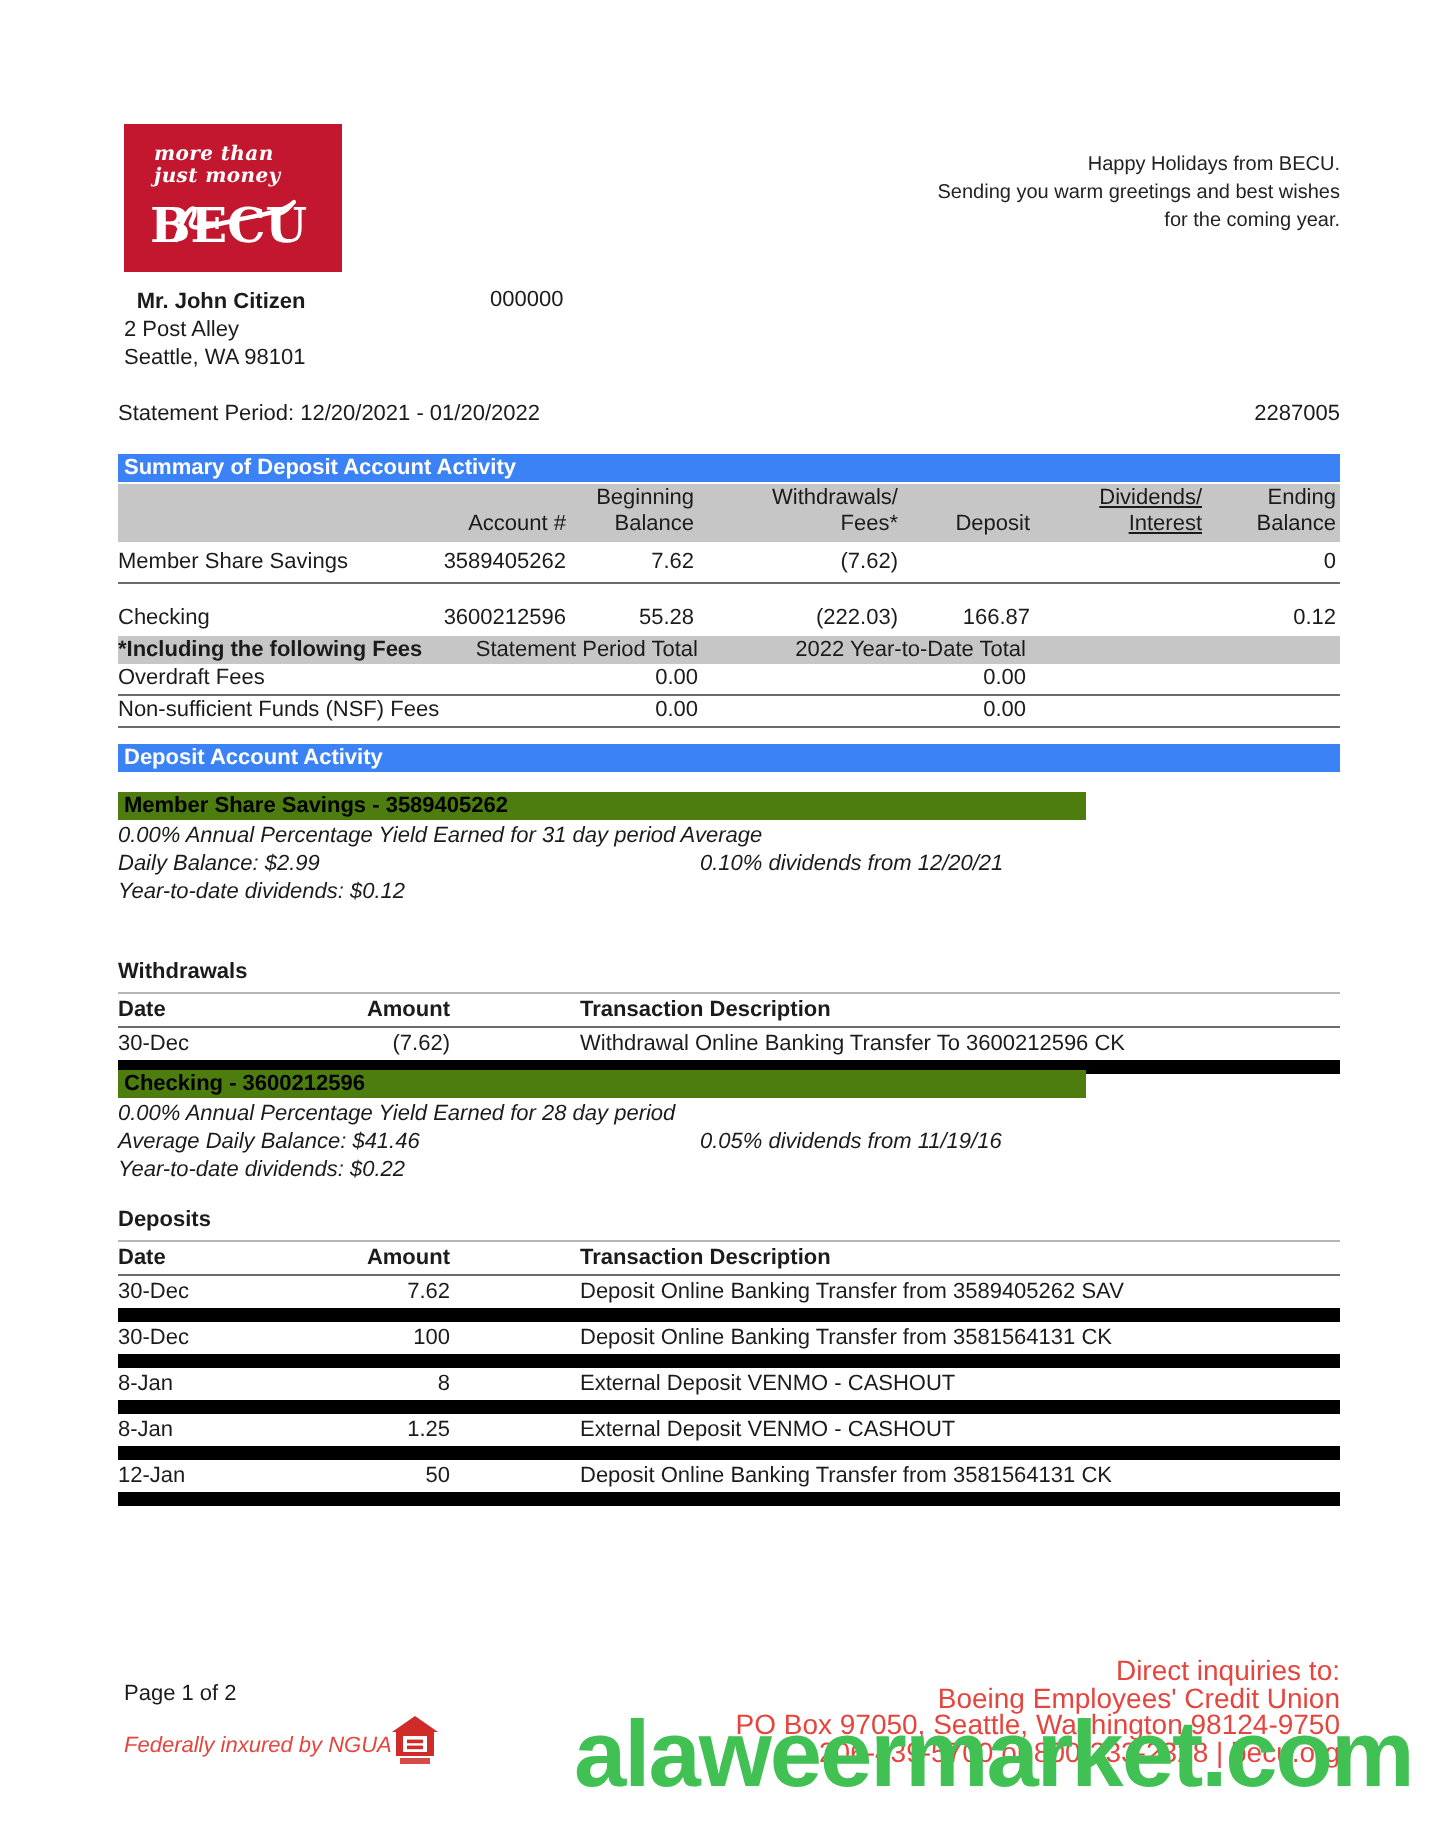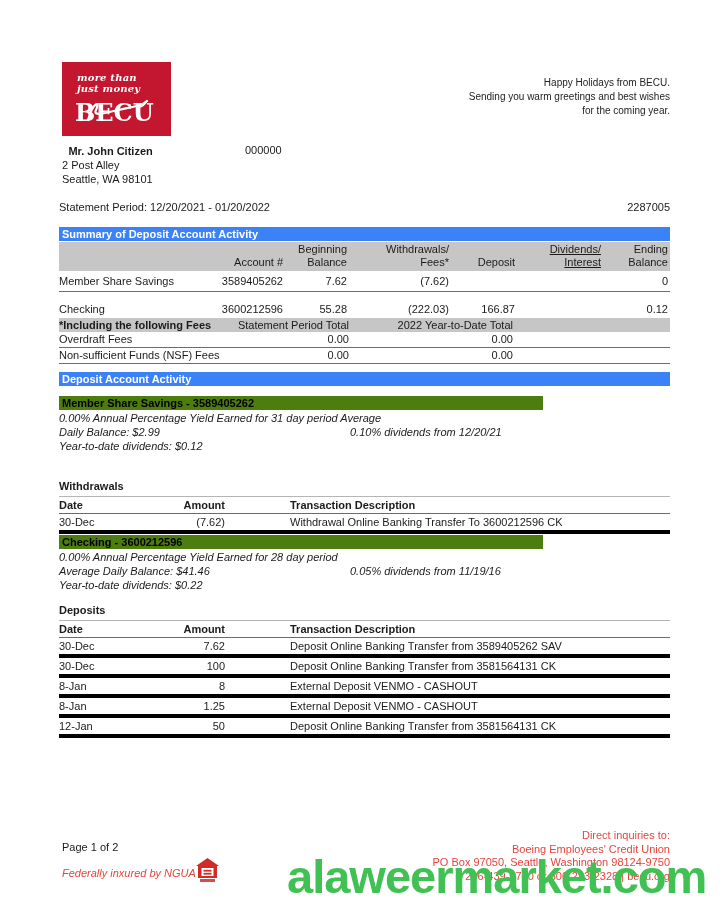--- a/index.html
+++ b/index.html
@@ -66,30 +66,30 @@
   .fc3{width:164px;text-align:right;}
   .fees-head .fc1{ font-weight:bold; }
 
   
   .acct-note { font-style:italic; line-height:14px; position:relative; }
   .acct-note .mid-note { position:absolute; left:291px; top:14px; }
 
   
   .tx-heading { font-weight:bold; padding-bottom:3px; border-bottom:1px solid #b5b5b5; line-height:13px; }
   .tx-head { display:flex; font-weight:bold; padding:2px 0; border-bottom:1px solid #6b6b6b; line-height:12px; }
-  .trow { display:flex; padding:2px 0; border-bottom:4px solid #000000; line-height:12px; }
+  .trow { display:flex; padding:2px 0; border-bottom:7px solid #000000; line-height:12px; }
   .tc1{width:100px;text-align:left;}
   .tc2{width:66px;text-align:right;}
   .tc3{margin-left:65px; flex:1; text-align:left;}
 
   
   .page-num { left:62px; top:841px; }
   .insured { left:62px; top:867px; color:#e5453e; font-style:italic; font-size:11px; }
   .house-icon { left:196px; top:858px; width:23px; height:25px; }
-  .inquiries { right:58px; top:829px; text-align:right; color:#e5453e; font-size:11px; line-height:13.5px; z-index:1; }
+  .inquiries { right:58px; top:829px; text-align:right; color:#e5453e; font-size:14px; line-height:13.5px; z-index:1; }
   .watermark {
     left:287px; top:849px; z-index:5;
     font-size:47px; font-weight:bold; letter-spacing:-1px; color:#41c153;
     font-family:"Liberation Sans", sans-serif; white-space:nowrap;
   }
 </style>
 </head>
 <body>
 
 <div class="page">

